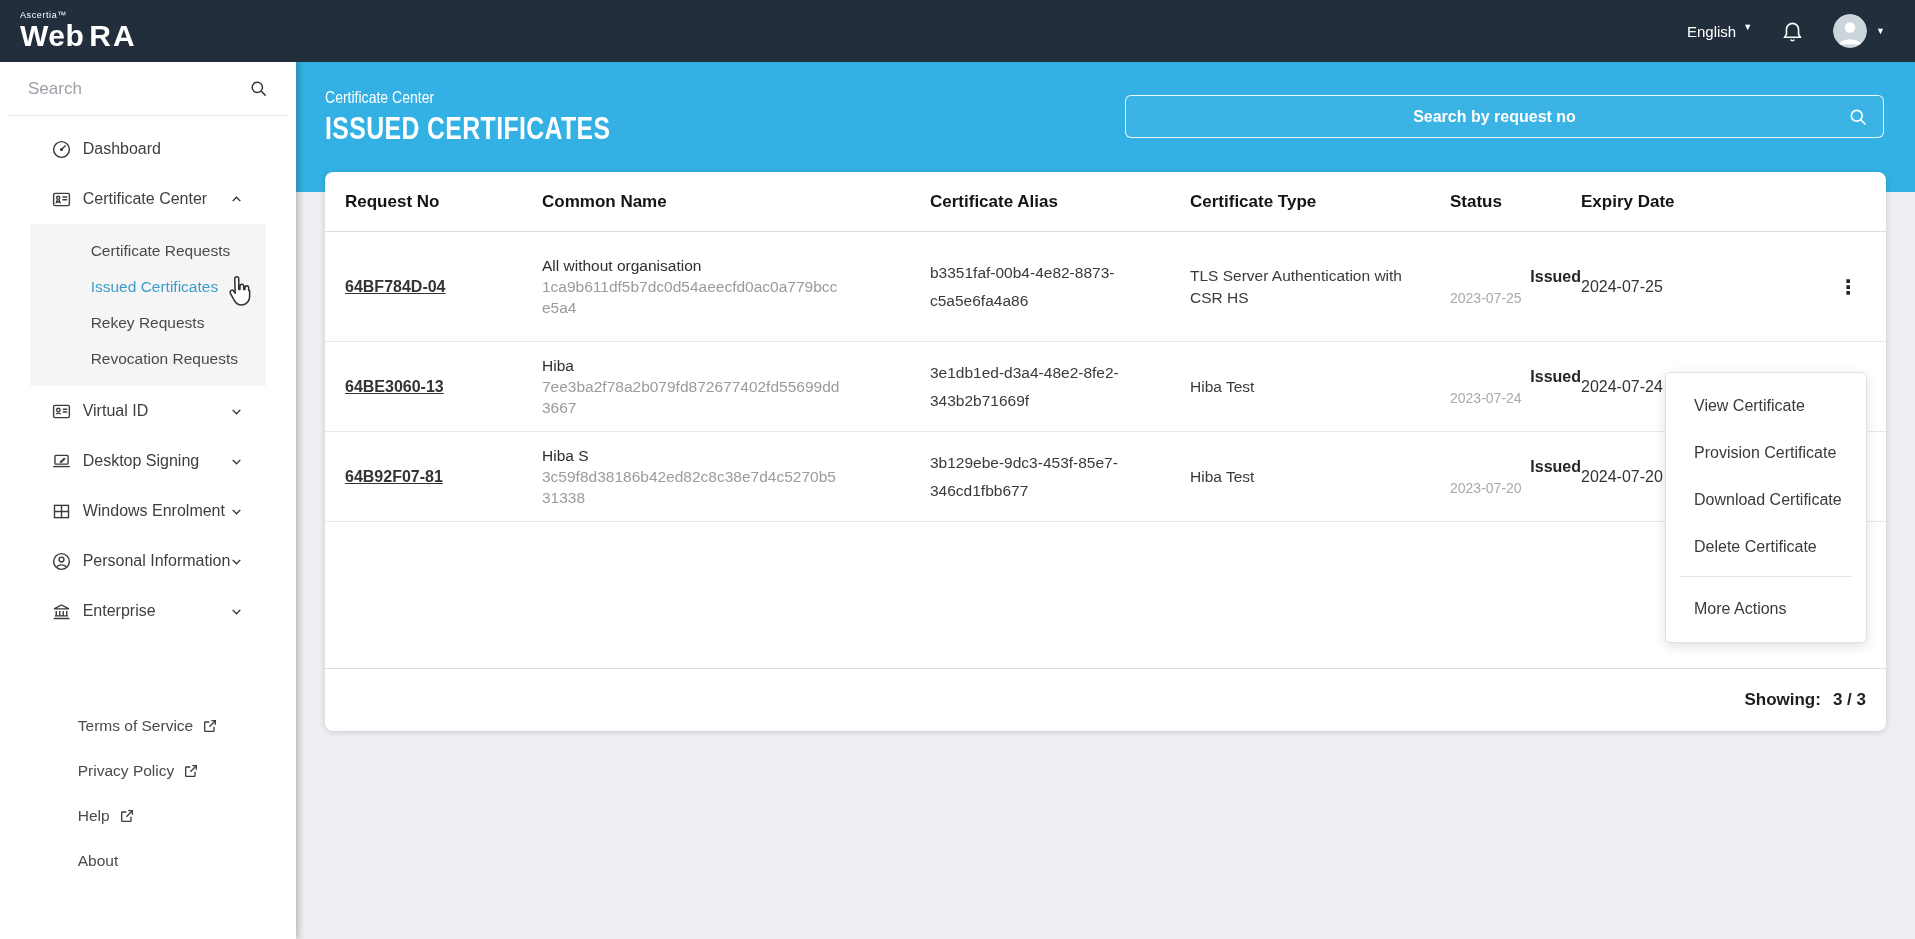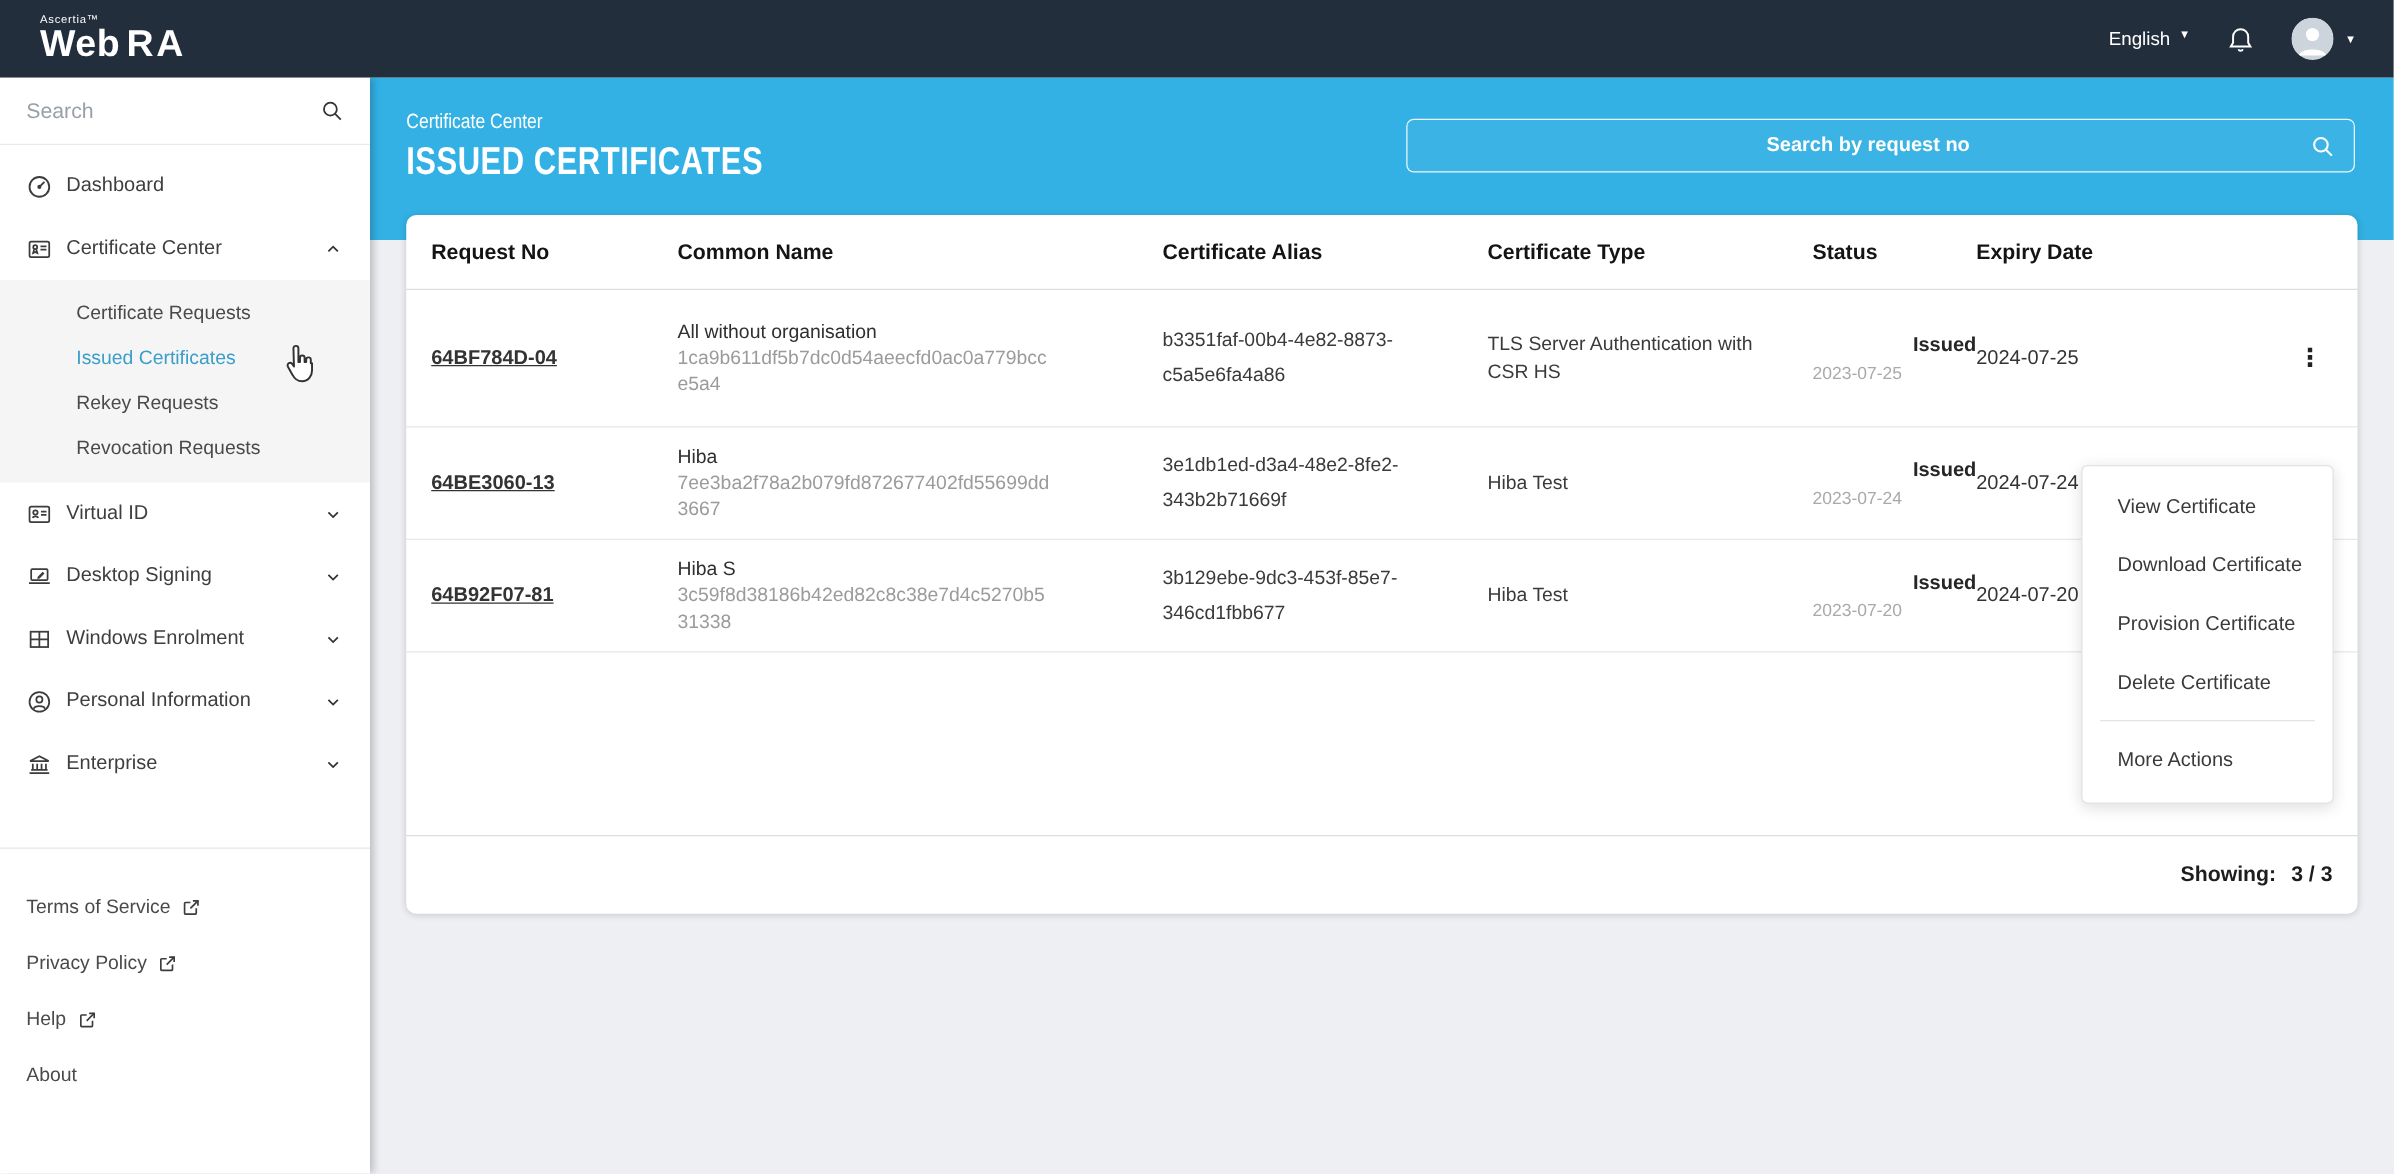--- a/index.html
+++ b/index.html
@@ -10,36 +10,36 @@
     font-family:"Liberation Sans","DejaVu Sans",sans-serif;
     color:#333;
   }
   svg { display:block; }
 
   
   .topbar {
     position:absolute; left:0; top:0; width:1915px; height:62px;
     background:#232e3d; color:#fff; display:flex; align-items:center; z-index:30;
   }
-  .brand { margin-left:32px; cursor:pointer; }
+  .brand { margin-left:20px; cursor:pointer; }
   .brand-small { font-size:9px; letter-spacing:.6px; line-height:10px; }
   .brand-large { font-size:30px; font-weight:bold; line-height:32px; letter-spacing:.5px; }
   .brand-large .ra { margin-left:5px; font-weight:600; letter-spacing:2px; }
   .topbar-right { margin-left:auto; display:flex; align-items:center; gap:28px; margin-right:30px; }
   .lang { display:flex; gap:7px; font-size:15px; cursor:pointer; }
   .caret { font-size:9px; line-height:9px; }
   .bell { cursor:pointer; }
   .avatar-wrap { display:flex; align-items:center; gap:9px; cursor:pointer; }
   .avatar { width:34px; height:34px; border-radius:50%; overflow:hidden; }
 
   
   .sidebar {
     position:absolute; left:0; top:62px; width:296px; height:877px;
     background:#fff; z-index:20; box-shadow:3px 0 6px rgba(0,0,0,.22);
-    display:flex; flex-direction:column;
+    display:flex; flex-direction:column;align-items:center;
   }
   .side-search {
     height:54px; flex:0 0 54px; display:flex; align-items:center;
     padding:0 21px; border-bottom:1px solid #e9e9e9;
   }
   .side-search input {
     flex:1; border:none; outline:none; font-size:17px; color:#333;
     font-family:inherit; background:transparent;
   }
   .side-search input::placeholder { color:#9aa0a6; }
@@ -398,22 +398,22 @@
   </div>
 
   <div class="card-footer">
     <span>Showing:</span>
     <span>3 / 3</span>
   </div>
 </main>
 
 <div class="context-menu">
   <div class="menu-item">View Certificate</div>
+  <div class="menu-item">Provision Certificate</div>
   <div class="menu-item">Download Certificate</div>
-  <div class="menu-item">Provision Certificate</div>
   <div class="menu-item">Delete Certificate</div>
   <div class="menu-divider"></div>
   <div class="menu-more">More Actions</div>
 </div>
 
 <div class="hand-cursor">
   <svg width="34" height="34" viewBox="0 0 24 24">
     <path fill="#fff" stroke="#333" stroke-width="1.1" stroke-linejoin="round" d="M9 3.3c0-.8.7-1.4 1.4-1.4.8 0 1.4.6 1.4 1.4V11h.9V8.6c0-.7.6-1.3 1.3-1.3s1.3.6 1.3 1.3V11h.9V9.7c0-.7.6-1.3 1.3-1.3.7 0 1.3.6 1.3 1.3v2h.7v4.1c0 3-2.1 6.1-5.6 6.1-3.2 0-4.4-1.6-5.4-3.6l-2.6-4.6c-.4-.7-.2-1.6.5-2 .7-.4 1.6-.2 2 .5l.9 1.4z"></path>
   </svg>
 </div>

